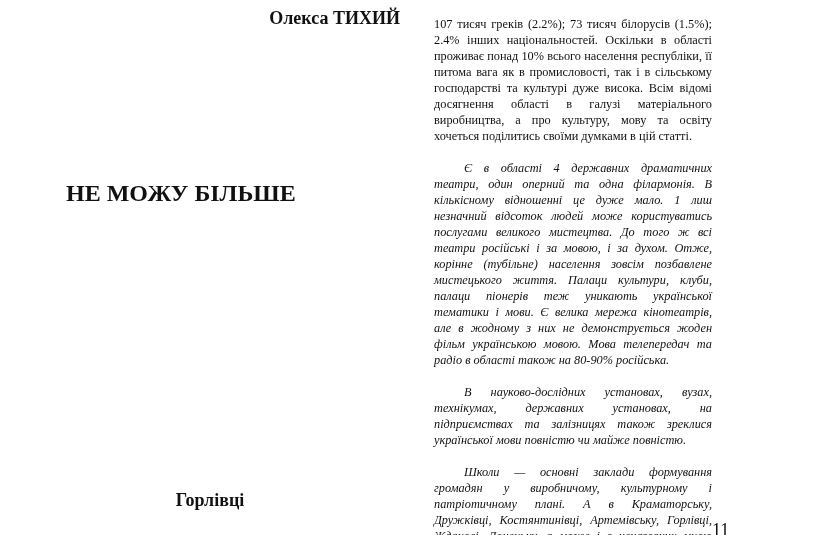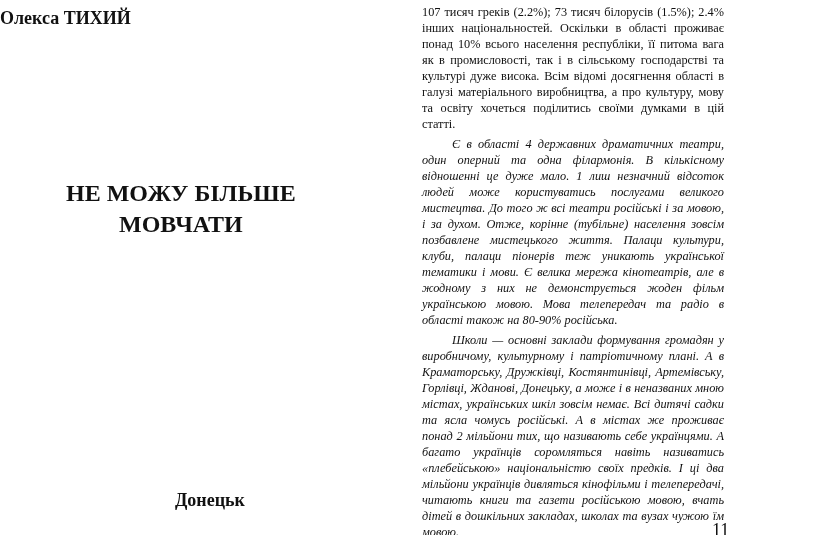--- a/index.html
+++ b/index.html
@@ -1,40 +1,40 @@
 <!DOCTYPE html>
 <html><head>
 <meta charset="utf-8">
 <style>
   html, body { margin:0; padding:0; background:#ffffff; }
   body { width:823px; height:535px; position:relative; overflow:hidden; color:#111; font-family:"Liberation Serif", serif; }
   .left { position:absolute; left:0; top:0; width:400px; height:535px; }
-  .author { position:absolute; top:8px; left:0; width:400px; text-align:left; font-weight:bold; font-size:18px; }
+  .author { position:absolute; top:8px; left:0; width:400px; text-align:right; font-weight:bold; font-size:18px; }
   .title { position:absolute; top:178px; left:66px; font-weight:bold; font-size:24px; line-height:31px; }
   .title .l2 { padding-left:53px; }
   .imprint { position:absolute; top:489px; left:130px; width:160px; text-align:center; font-weight:bold; font-size:18px; line-height:22px; }
   .right { position:absolute; left:418px; top:0; width:310px; font-size:12.3px; line-height:16.0px; text-align:justify; }
-  .right p { margin:4px; }
+  .right p { margin:16px; }
   .right p.ind { text-indent:30px;font-style:italic; }
   .pagenum { position:absolute; left:712px; top:520px; font-size:18px; }
 </style>
 </head>
 <body>
 
 <div class="left">
   <div class="author">Олекса ТИХИЙ</div>
   <div class="title">
     <div>НЕ МОЖУ БІЛЬШЕ</div>
-    <div class="l2">МОВЧАТИ</div>
   </div>
   <div class="imprint">
-    <div>Донецьк</div>
+    <div>Горлівці</div>
   </div>
 </div>
 
 <div class="right">
   <p>107 тисяч греків (2.2%); 73 тисяч білорусів (1.5%); 2.4% інших національностей. Оскільки в області проживає понад 10% всього населення республіки, її питома вага як в промисловості, так і в сільському господарстві та культурі дуже висока. Всім відомі досягнення області в галузі матеріального виробництва, а про культуру, мову та освіту хочеться поділитись своїми думками в цій статті.</p>
   <p class="ind">Є в області 4 державних драматичних театри, один оперний та одна філармонія. В кількісному відношенні це дуже мало. 1 лиш незначний відсоток людей може користуватись послугами великого мистецтва. До того ж всі театри російські і за мовою, і за духом. Отже, корінне (тубільне) населення зовсім позбавлене мистецького життя. Палаци культури, клуби, палаци піонерів теж уникають української тематики і мови. Є велика мережа кінотеатрів, але в жодному з них не демонструється жоден фільм українською мовою. Мова телепередач та радіо в області також на 80-90% російська.</p>
+  <p class="ind">В науково-дослідних установах, вузах, технікумах, державних установах, на підприємствах та залізницях також зреклися української мови повністю чи майже повністю.</p>
   <p class="ind">Школи — основні заклади формування громадян у виробничому, культурному і патріотичному плані. А в Краматорську, Дружківці, Костянтинівці, Артемівську, Горлівці, Жданові, Донецьку, а може і в неназваних мною містах, українських шкіл зовсім немає. Всі дитячі садки та ясла чомусь російські. А в містах же проживає понад 2 мільйони тих, що називають себе українцями. А багато українців соромляться навіть називатись «плебейською» національністю своїх предків. І ці два мільйони українців дивляться кінофільми і телепередачі, читають книги та газети російською мовою, вчать дітей в дошкільних закладах, школах та вузах чужою їм мовою.</p>
 
 </div>
 
 <div class="pagenum">11</div>
 
 </body></html>

